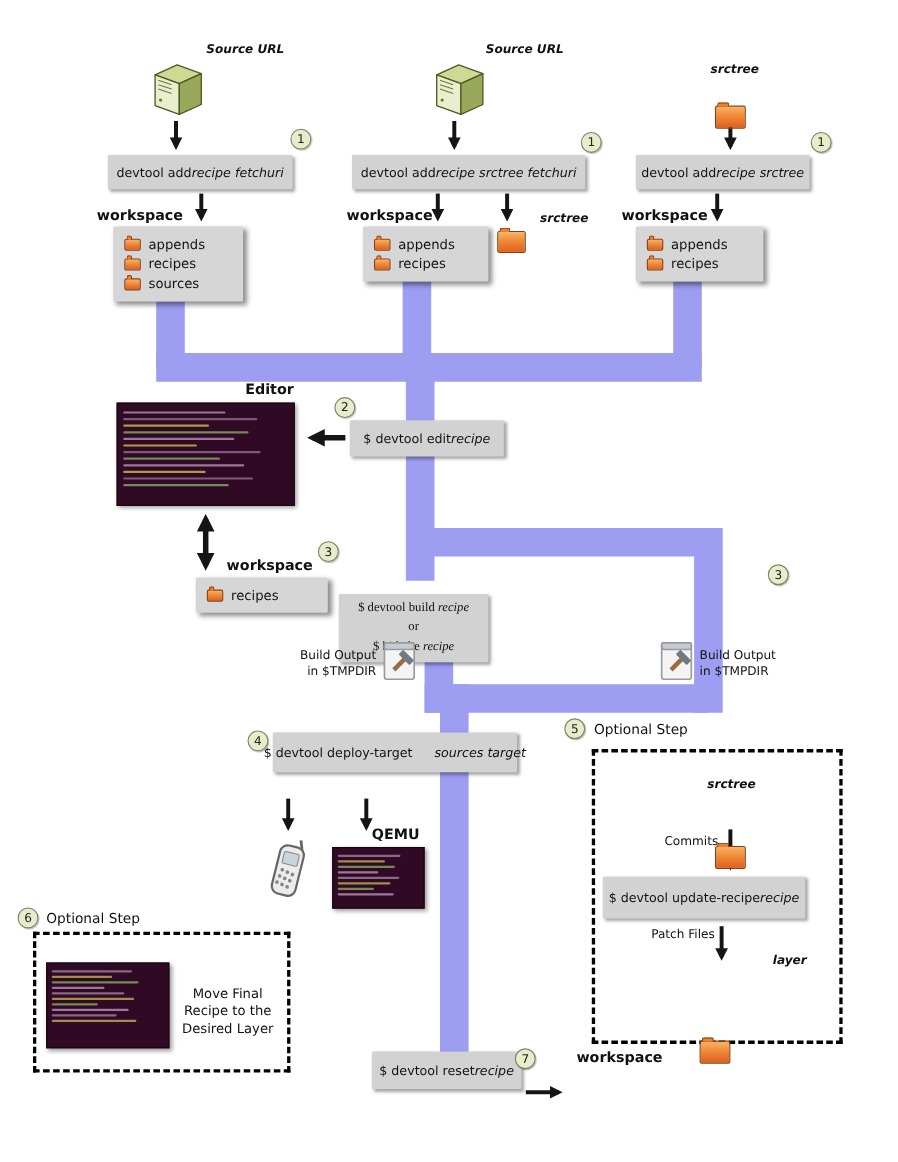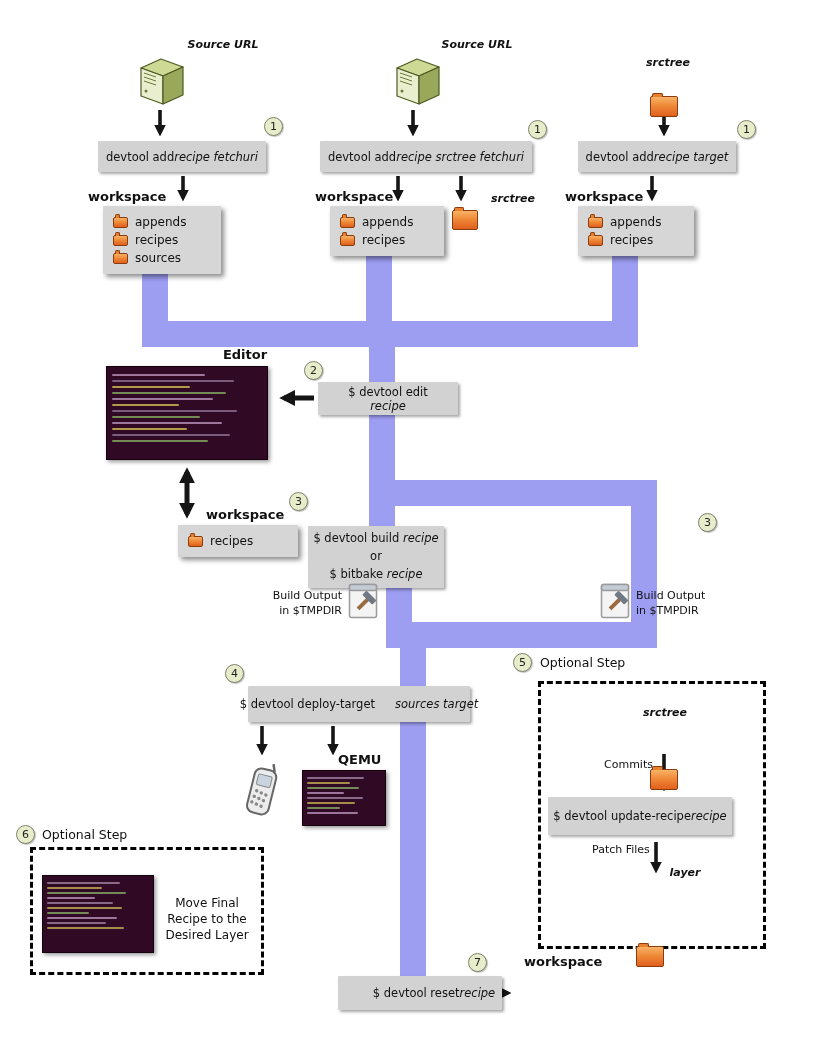--- a/index.html
+++ b/index.html
@@ -150,21 +150,21 @@
   <div class="abs title" style="left:478px;top:192px;width:70px;">srctree</div>
   <div class="abs folder folder-lg" style="left:452px;top:210px;width:26px;height:20px;"></div>
 
   <div class="abs title" style="left:628px;top:56px;width:80px;">srctree</div>
   <div class="abs folder folder-lg" style="left:650px;top:76px;"></div>
   <div class="abs stepnum" style="left:737px;top:120px;">
       <span>1</span>
     </div>
   <div class="abs cmd" style="left:578px;top:141px;width:158px;height:31px;">
     <span>devtool add </span>
-      <span class="it">recipe target</span>
+      <span class="it">recipe srctree</span>
   </div>
   <div class="abs ws-label" style="left:565px;top:189px;">workspace</div>
   <div class="abs wsbox" style="left:578px;top:206px;width:100px;">
     <div class="wsrow">
         <span class="folder folder-sm"></span>
         <span>appends</span>
       </div>
     <div class="wsrow">
         <span class="folder folder-sm"></span>
         <span>recipes</span>
@@ -182,36 +182,36 @@
     <i style="width:78%;background:#8a6a8a"></i>
       <i style="width:55%;background:#7fa05f"></i>
     <i style="width:69%;background:#b08ab0"></i>
       <i style="width:47%;background:#c9b44f"></i>
     <i style="width:74%;background:#8a6a8a"></i>
       <i style="width:60%;background:#7fa05f"></i>
   </div>
   <div class="abs stepnum" style="left:304px;top:361px;">
       <span>2</span>
     </div>
-  <div class="abs cmd" style="left:318px;top:382px;width:140px;height:33px;flex-direction:column;">
+  <div class="abs cmd" style="left:318px;top:382px;width:140px;height:33px;">
     <span>$ devtool edit </span>
       <span class="it">recipe</span>
   </div>
   <div class="abs ws-label" style="left:206px;top:507px;">workspace</div>
   <div class="abs wsbox" style="left:178px;top:525px;width:104px;">
     <div class="wsrow">
         <span class="folder folder-sm"></span>
         <span>recipes</span>
       </div>
   </div>
 
   <div class="abs stepnum" style="left:289px;top:492px;">
       <span>3</span>
     </div>
-  <div class="abs cmd multiline" style="left:308px;top:526px;width:136px;height:62px;">
+  <div class="abs cmd multiline" style="left:308px;top:540px;width:136px;height:62px;font-family:Liberation Serif, serif;">
     <div><span>$ devtool build </span><span class="it">recipe</span></div>
     <div>or</div>
     <div><span>$ bitbake </span><span class="it">recipe</span></div>
   </div>
   <div class="abs stepnum" style="left:698px;top:513px;">
       <span>3</span>
     </div>
 
   <div class="abs bo-text" style="left:258px;top:588px;width:84px;text-align:right;">
     <div>Build Output</div>
@@ -235,21 +235,21 @@
       </g>
   </svg>
   <div class="abs bo-text" style="left:636px;top:588px;width:84px;">
     <div>Build Output</div>
     <div>in $TMPDIR</div>
   </div>
 
   <div class="abs stepnum" style="left:225px;top:664px;">
       <span>4</span>
     </div>
-  <div class="abs cmd" style="left:248px;top:686px;width:222px;height:36px;gap:20px;">
+  <div class="abs cmd" style="left:248px;top:666px;width:222px;height:36px;gap:20px;">
     <span>$ devtool deploy-target </span>
       <span class="it">sources target</span>
   </div>
   <svg class="abs icon" style="left:236px;top:758px;" width="52" height="64" viewBox="0 0 52 64">
     <g transform="rotate(14 26 32)">
       <line x1="31" y1="4" x2="34" y2="12" stroke="#666" stroke-width="2.5"></line>
       <rect x="15" y="11" width="22" height="45" rx="7" fill="#ececec" stroke="#666" stroke-width="2"></rect>
       <rect x="19" y="17" width="14" height="11" rx="1.5" fill="#c9d4df" stroke="#888" stroke-width="1"></rect>
       <circle cx="21" cy="34" r="1.7" fill="#888"></circle>
         <circle cx="26" cy="35" r="1.7" fill="#888"></circle>
@@ -280,21 +280,21 @@
   <div class="abs optlabel" style="left:540px;top:655px;">Optional Step</div>
   <div class="abs dashedbox" style="left:538px;top:681px;width:222px;height:262px;"></div>
   <div class="abs title" style="left:630px;top:706px;width:70px;">srctree</div>
   <div class="abs folder folder-lg" style="left:650px;top:728px;"></div>
   <div class="abs smalllabel" style="left:604px;top:758px;text-align:center;">Commits</div>
   <div class="abs cmd" style="left:548px;top:797px;width:184px;height:38px;">
     <span>$ devtool update-recipe </span>
       <span class="it">recipe</span>
   </div>
   <div class="abs smalllabel" style="left:592px;top:843px;">Patch Files</div>
-  <div class="abs title" style="left:660px;top:866px;width:50px;">layer</div>
+  <div class="abs title" style="left:693px;top:866px;width:50px;">layer</div>
   <div class="abs folder folder-lg" style="left:636px;top:884px;"></div>
 
   <div class="abs stepnum" style="left:16px;top:825px;">
       <span>6</span>
     </div>
   <div class="abs optlabel" style="left:42px;top:827px;">Optional Step</div>
   <div class="abs dashedbox" style="left:30px;top:847px;width:228px;height:122px;"></div>
   <div class="abs term dense" style="left:42px;top:875px;width:112px;height:78px;">
     <i style="width:66%;background:#9a7a9a"></i>
       <i style="width:50%;background:#b9a44f"></i>
@@ -305,19 +305,19 @@
     <i style="width:38%;background:#7fa05f"></i>
       <i style="width:64%;background:#b08ab0"></i>
     <i style="width:54%;background:#9a7a9a"></i>
       <i style="width:70%;background:#b9a44f"></i>
   </div>
   <div class="abs note" style="left:158px;top:895px;width:98px;">Move Final Recipe to the Desired Layer</div>
 
   <div class="abs stepnum" style="left:468px;top:953px;">
       <span>7</span>
     </div>
-  <div class="abs cmd" style="left:338px;top:976px;width:136px;height:34px;padding-left:28px;">
+  <div class="abs cmd" style="left:338px;top:956px;width:136px;height:34px;">
     <span>$ devtool reset </span>
       <span class="it">recipe</span>
   </div>
   <div class="abs ws-label" style="left:524px;top:954px;">workspace</div>
 
 </div>
 
 </body></html>

